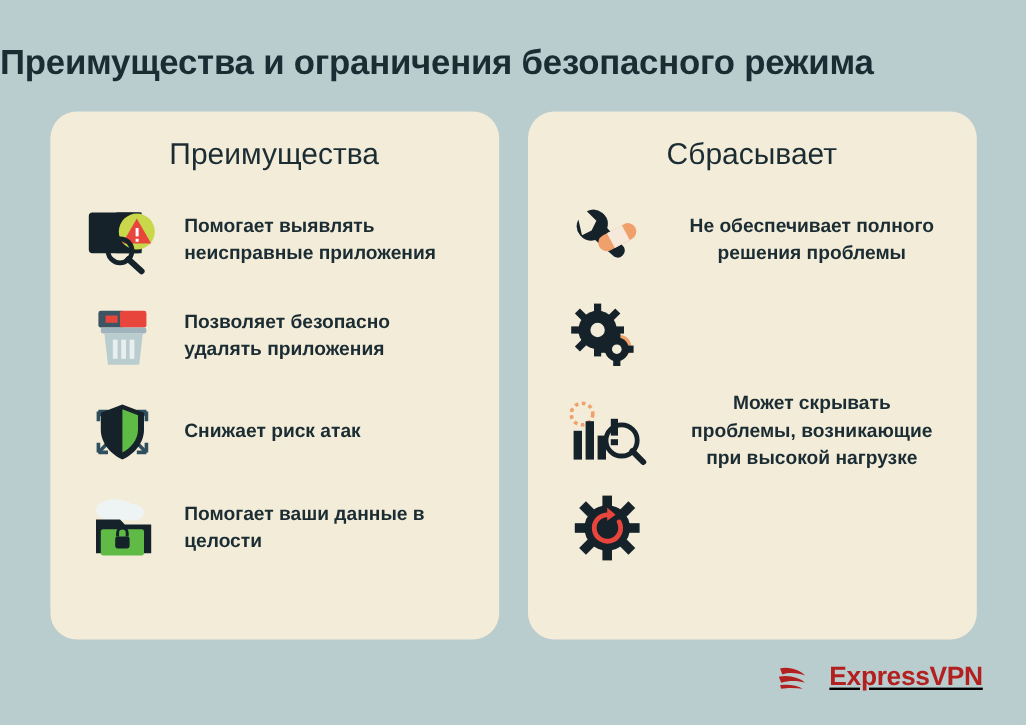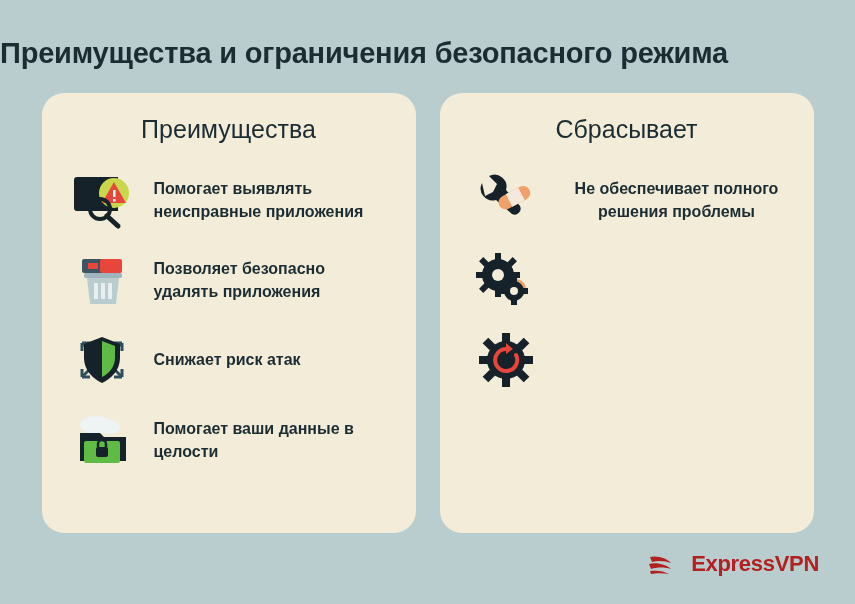--- a/index.html
+++ b/index.html
@@ -81,20 +81,21 @@
     width: 82px;
     min-width: 82px;
   }
   .logo {
     position: absolute;
     right: 36px;
     bottom: 26px;
     display: flex;
     align-items: center;
     gap: 17px;
+    text-decoration: underline;
   }
   .logo-mark {
     width: 28px;
     height: 28px;
   }
   .logo-text {
     color: #b32020;
     font-size: 22px;
     font-weight: 700;
     letter-spacing: -0.3px;
@@ -224,20 +225,35 @@
                 <rect x="43" y="28" width="6" height="6"></rect>
                 <rect x="43" y="50" width="6" height="6"></rect>
                 <rect x="32" y="39" width="6" height="6"></rect>
                 <rect x="54" y="39" width="6" height="6"></rect>
               </g>
               <circle cx="46" cy="42" r="4" fill="#f2ecd9"></circle>
             </svg>
           </div>
         </div>
 
+        <div class="item">
+          <div class="item-icon">
+            <svg width="78" height="62" viewBox="0 0 78 62">
+              <circle cx="17" cy="16" r="9" fill="none" stroke="#f0a06a" stroke-width="3" stroke-dasharray="3 3"></circle>
+              <rect x="10" y="30" width="7" height="24" fill="#15222a"></rect>
+              <rect x="20" y="22" width="7" height="32" fill="#15222a"></rect>
+              <rect x="30" y="34" width="7" height="20" fill="#15222a"></rect>
+              <rect x="41" y="20" width="6" height="14" fill="#15222a"></rect>
+              <rect x="41" y="37" width="6" height="5" fill="#15222a"></rect>
+              <circle cx="50" cy="38" r="13" fill="none" stroke="#15222a" stroke-width="4"></circle>
+              <line x1="59" y1="47" x2="68" y2="56" stroke="#15222a" stroke-width="5" stroke-linecap="round"></line>
+            </svg>
+          </div>
+          <div class="item-text">Может скрывать проблемы, возникающие при высокой нагрузке</div>
+        </div>
 
         <div class="item">
           <div class="item-icon">
             <svg width="78" height="62" viewBox="0 0 78 62">
               <g fill="#15222a">
                 <circle cx="38" cy="31" r="19"></circle>
                 <rect x="34" y="4" width="8" height="10"></rect>
                 <rect x="34" y="48" width="8" height="10"></rect>
                 <rect x="11" y="27" width="10" height="8"></rect>
                 <rect x="55" y="27" width="10" height="8"></rect>

